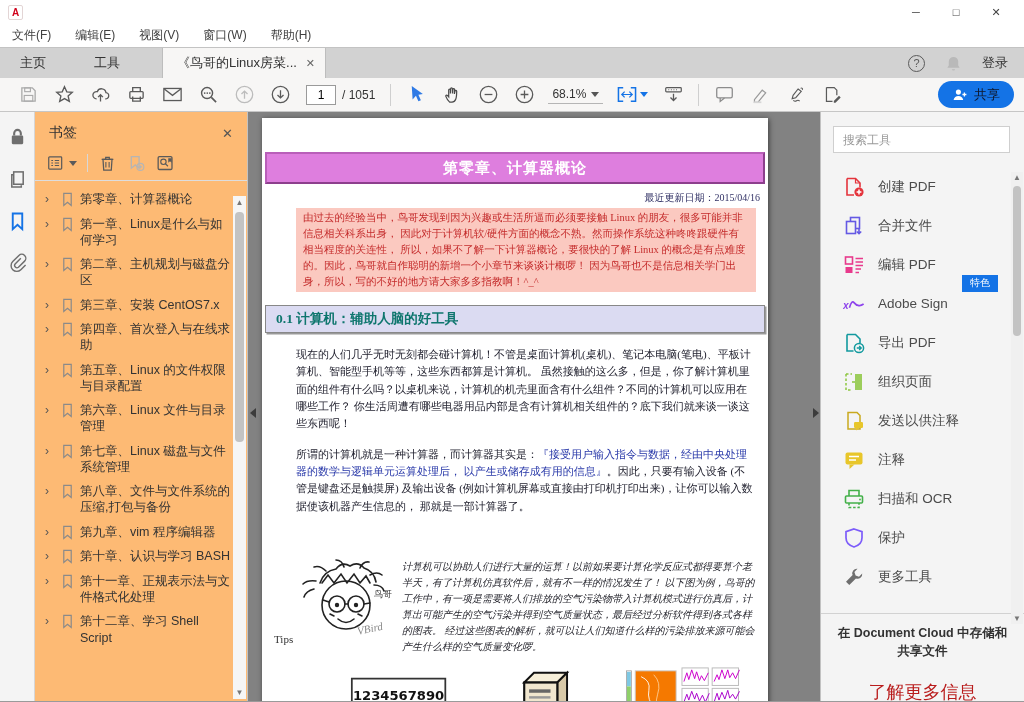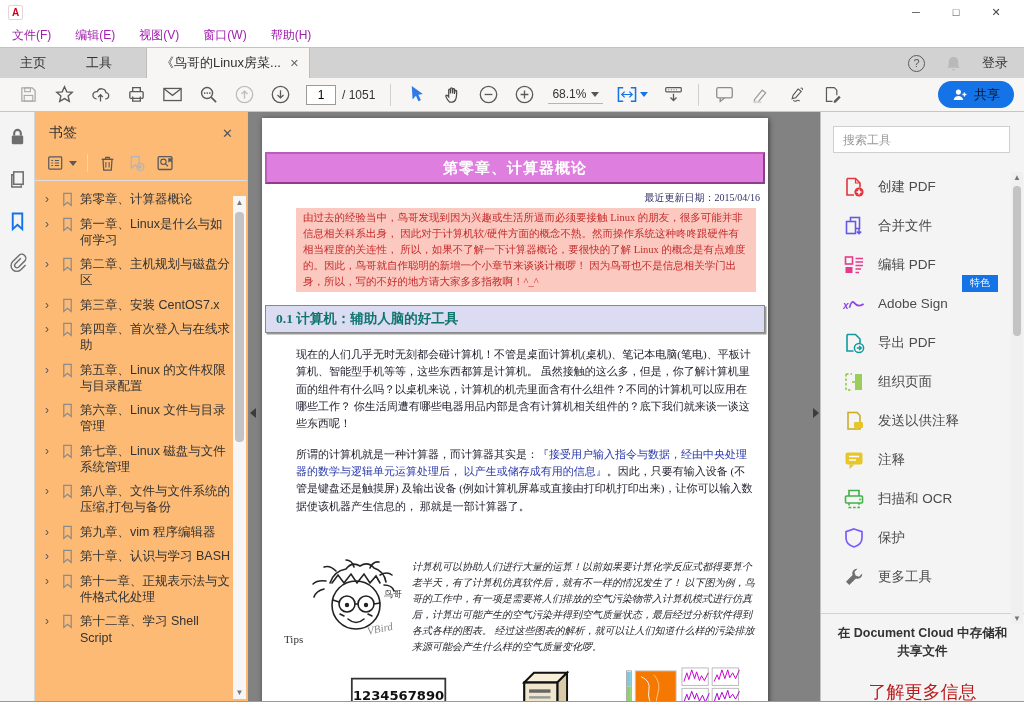--- a/index.html
+++ b/index.html
@@ -6,25 +6,25 @@
   html,body { width:1024px; height:702px; font-family:"Liberation Sans","DejaVu Sans",sans-serif; }
   #app { position:relative; width:1024px; height:702px; background:#fff; overflow:hidden; border-bottom:1px solid #9a9a9a; }
 
   
   .titlebar { height:24px; display:flex; align-items:center; padding:0 8px; background:#fff; font-size:12px; color:#333; }
   .appicon { width:15px; height:15px; border:1px solid #e3d5d5; background:#fff; color:#d0021b; font-weight:bold; font-size:10px; display:flex; align-items:center; justify-content:center; margin-right:8px; border-radius:2px; }
   .win-controls { margin-left:auto; display:flex; }
   .win-btn { width:40px; height:22px; display:flex; align-items:center; justify-content:center; font-size:11px; color:#444; }
 
   
-  .menubar { height:23px; display:flex; align-items:center; gap:24px; padding:0 12px; background:#fff; font-size:12px; color:#a21caf; }
+  .menubar { height:23px; display:flex; align-items:center; gap:24px; padding:0 12px; background:#fff; font-size:12px; color:#404040; }
   .menu-item { cursor:default; }
 
   
-  .tabbar { height:31px; background:#d2d2d2; display:flex; align-items:stretch; border-top:1px solid #c3c3c3; }
+  .tabbar { height:31px; background:#d2d2d2; display:flex; align-items:stretch; border-top:1px solid #c3c3c3;gap:8px; }
   .tab { padding:0 20px; display:flex; align-items:center; font-size:13px; color:#333; }
   .tab.doc { background:#f7f6f5; border-left:1px solid #bdbdbd; border-right:1px solid #bdbdbd; margin-left:14px; width:164px; justify-content:space-between; padding:0 10px 0 14px; }
   .tab-close { color:#666; font-size:11px; margin-left:8px; }
   .tabbar-right { margin-left:auto; display:flex; align-items:center; gap:20px; padding-right:16px; }
   .help-circle { width:17px; height:17px; border:1.4px solid #5a5a5a; border-radius:50%; color:#5a5a5a; font-size:11px; display:flex; align-items:center; justify-content:center; }
   .signin { font-size:13px; color:#333; }
 
   
   .toolbar { height:34px; background:#f7f6f5; border-bottom:1px solid #c6c6c6; display:flex; align-items:center; padding:0 10px; }
   .tbtn { width:24px; height:26px; display:flex; align-items:center; justify-content:center; margin:0 6px; }
@@ -63,21 +63,21 @@
   
   .docarea { flex:1; background:#828282; position:relative; overflow:hidden; }
   .page { position:absolute; left:14px; top:6px; width:506px; height:660px; background:#fff; box-shadow:1px 1px 5px rgba(0,0,0,.55); font-family:"Liberation Serif","DejaVu Serif",serif; }
   .banner { margin:34px 3px 0 3px; background:#DE7EDE; border:2px solid #B95FB9; border-right-color:#8d3f8d; border-bottom-color:#8d3f8d; height:32px; display:flex; align-items:center; justify-content:center; color:#fff; font-weight:bold; font-size:15px; letter-spacing:1px; }
   .upd { text-align:right; font-size:10px; color:#333366; margin:7px 8px 3px 0; }
   .intro { margin:0 12px 0 34px; background:#FBC9C0; color:#C42B2B; font-size:10.5px; line-height:1.52; padding:2px 7px; }
   .sec-head { margin:13px 3px 0 3px; background:#DBDBF2; border:1px solid #888; box-shadow:1.5px 1.5px 0 #9a9a9a; padding:4px 10px; color:#0f766e; font-weight:bold; font-size:13.5px; }
   .para { margin:13px 12px 0 34px; font-size:11px; line-height:1.58; color:#1d1d2b; }
   .quote { color:#2737A8; }
   .tips { margin-top:10px; }
-  .tips-fig { float:left; width:128px; position:relative; margin-left:22px; height:92px; }
+  .tips-fig { float:left; width:128px; position:relative; margin-left:12px; height:92px; }
   .tips-fig svg { position:absolute; left:26px; top:0; width:96px; height:84px; }
   .tips-word { position:absolute; left:0; bottom:6px; font-size:11px; color:#333; }
   .tips-text { font-size:10px; line-height:1.6; color:#26262e; margin:44px 12px 4px 34px;font-style:italic; }
   .diagram { clear:both; margin:10px 0 0 40px; }
   .diagram svg { width:460px; height:112px; }
 
   .panel-arrow { position:absolute; top:288px; width:9px; height:26px; display:flex; align-items:center; justify-content:center; }
   .panel-arrow.left { left:0; }
   .panel-arrow.right { right:0; }
   .tri-left { width:0; height:0; border-top:5px solid transparent; border-bottom:5px solid transparent; border-right:6px solid #3c3c3c; }

